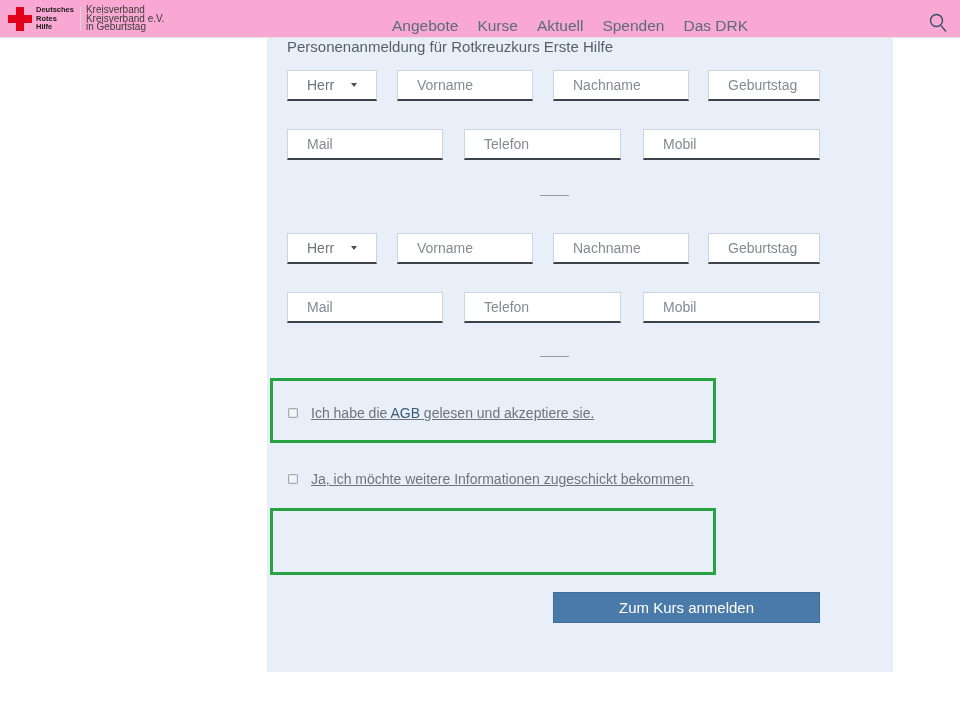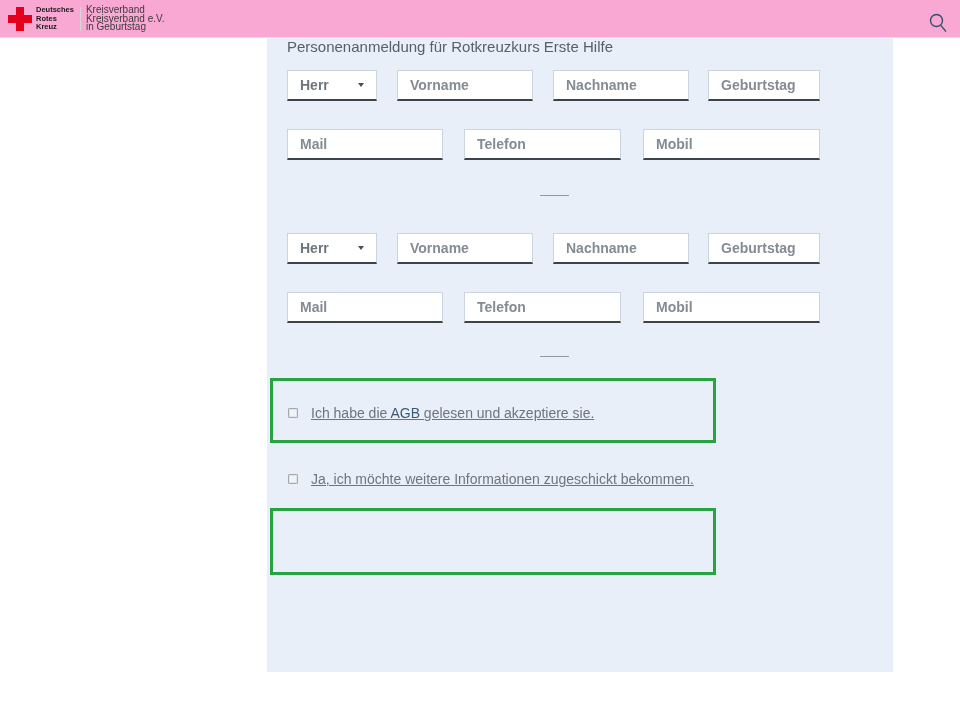--- a/index.html
+++ b/index.html
@@ -23,21 +23,21 @@
   .search-btn { position: absolute; left: 926px; top: 11px; width: 24px; height: 24px; cursor: pointer; }
 
   
   .panel { position: absolute; left: 267px; top: 38px; width: 626px; height: 634px;
     background: #e9eff8; }
   .panel-title { position: absolute; left: 20px; top: 0px; font-size: 15px; color: #55606b; }
 
   .field { position: absolute; height: 31px; background: #fff;
     border: 1px solid #ccd4de; border-bottom: 2px solid #3c434b;
     font-family: "Liberation Sans", sans-serif; font-size: 14px; color: #555b63;
-    padding: 0 12px; outline: none; font-weight: bold; }
+    padding: 0 19px; outline: none; }
   .field::placeholder { color: #848b93; opacity: 1; }
 
   .select { display: flex; align-items: center; justify-content: space-between;
     cursor: pointer; color: #6f757c; }
   .caret { width: 0; height: 0; border-left: 3.5px solid transparent;
     border-right: 3.5px solid transparent; border-top: 4.5px solid #4a4f55; margin-left: 8px; }
 
   .block-divider { position: absolute; width: 29px; height: 1px; background: #8e9aa6; }
 
   .check-row { position: absolute; display: flex; align-items: center; }
@@ -62,30 +62,37 @@
 
   <div class="header">
     <div class="logo">
       <svg class="logo-cross" viewBox="0 0 21 21">
         <rect x="7" y="0" width="7" height="21" fill="#e2001a"></rect>
         <rect x="0" y="7" width="21" height="7" fill="#e2001a"></rect>
       </svg>
       <div class="brand-lines">
         <div>Deutsches</div>
         <div>Rotes</div>
-        <div>Kreuz</div>
+        <div>Hilfe</div>
       </div>
       <div class="logo-divider"></div>
       <div class="org-lines">
         <div>Kreisverband</div>
         <div>Kreisverband e.V.</div>
         <div>in Geburtstag</div>
       </div>
     </div>
 
+    <nav class="nav">
+      <span class="nav-item">Angebote</span>
+      <span class="nav-item">Kurse</span>
+      <span class="nav-item">Aktuell</span>
+      <span class="nav-item">Spenden</span>
+      <span class="nav-item">Das DRK</span>
+    </nav>
 
     <div class="search-btn">
       <svg viewBox="0 0 24 24" width="24" height="24">
         <circle cx="10.5" cy="9.5" r="6" fill="none" stroke="#33506b" stroke-width="1.4"></circle>
         <line x1="14.8" y1="14.4" x2="20" y2="20.5" stroke="#33506b" stroke-width="1.4"></line>
       </svg>
     </div>
   </div>
 
   <div class="panel">
@@ -126,15 +133,16 @@
       <span class="check-label"><span>Ich habe die </span><a class="inline-link">AGB</a><span> gelesen und akzeptiere sie.</span></span>
     </div>
 
     <div class="check-row" style="left:21px; top:433px;justify-content:center;">
       <span class="checkbox"></span>
       <span class="check-label">Ja, ich möchte weitere Informationen zugeschickt bekommen.</span>
     </div>
 
     <div class="highlight-box" style="left:3px; top:470px; width:446px; height:67px;"></div>
 
+    <button class="submit-btn">Zum Kurs anmelden</button>
 
   </div>
 </div>
 
 </body></html>

